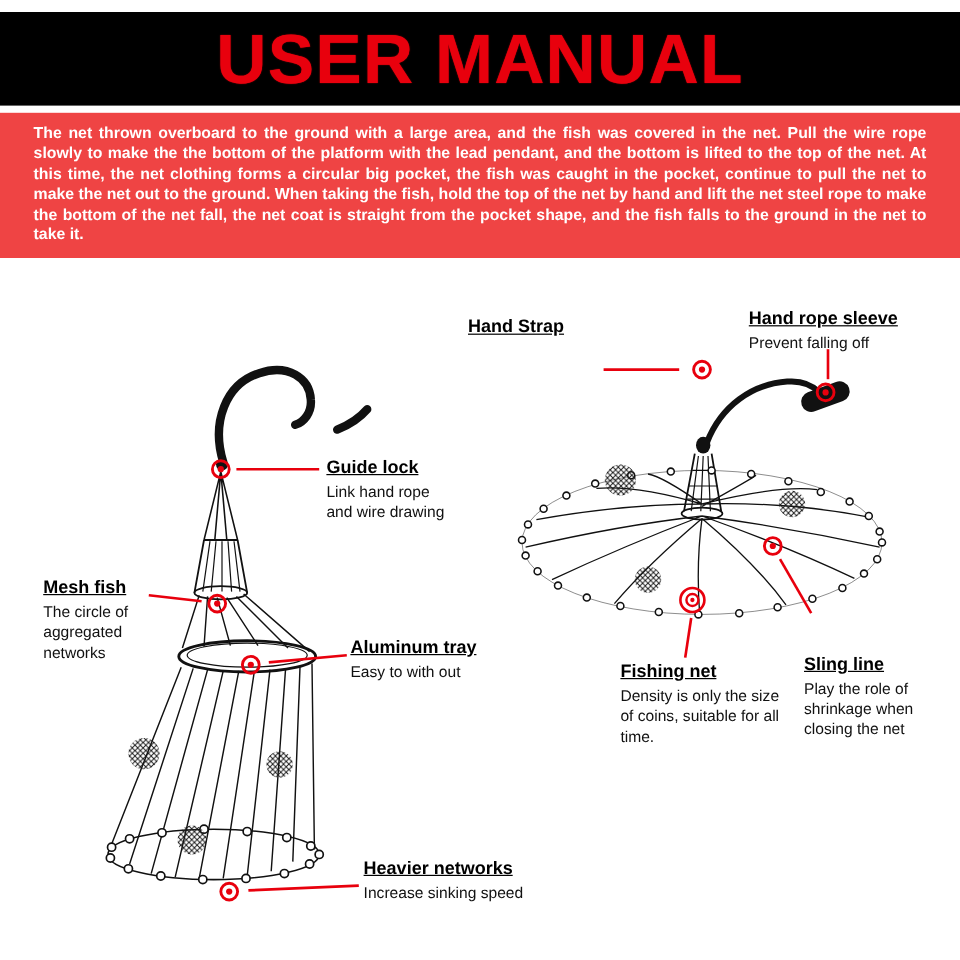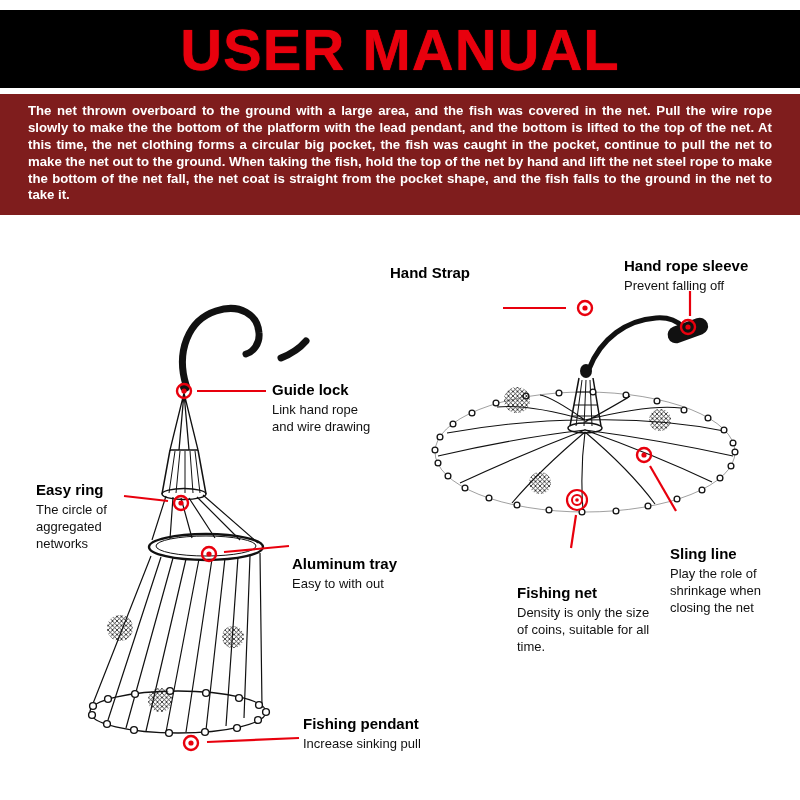--- a/index.html
+++ b/index.html
@@ -4,28 +4,28 @@
 <style>
   html,body{margin:0;padding:0;background:#ffffff;}
   #page{position:relative;width:800px;height:800px;background:#ffffff;overflow:hidden;
         font-family:"Liberation Sans", sans-serif;color:#0a0a0a;}
   
   #header{position:absolute;top:10px;left:0;width:800px;height:78px;background:#000;
           display:flex;align-items:center;justify-content:center;}
   #header .title{font-size:58px;font-weight:bold;letter-spacing:1px;color:#e8000d;
                  text-shadow:0 0 1px #e8000d;}
   
-  #intro{position:absolute;top:94px;left:0;width:800px;box-sizing:border-box;background:#7f1d1d;
+  #intro{position:absolute;top:94px;left:0;width:800px;box-sizing:border-box;background:#ef4444;
          color:#fff;padding:9px 28px 11px 28px;font-size:13.2px;font-weight:bold;
          line-height:1.28;text-align:justify;}
   
   #diagram{position:absolute;top:0;left:0;width:800px;height:800px;pointer-events:none;}
   
   .label{position:absolute;}
-  .label .ttl{font-size:15px;font-weight:bold;color:#000;}
+  .label .ttl{font-size:15px;font-weight:bold;color:#000;text-decoration:underline;}
   .label .dsc{font-size:13px;color:#111;line-height:1.3;margin-top:4px;}
 </style>
 </head>
 <body>
 
 <div id="page">
 
   <div id="header">
     <div class="title">USER MANUAL</div>
   </div>
@@ -192,37 +192,37 @@
     <div class="ttl">Hand rope sleeve</div>
     <div class="dsc">Prevent falling off</div>
   </div>
 
   <div class="label" style="left:272px;top:381px;width:105px;">
     <div class="ttl">Guide lock</div>
     <div class="dsc">Link hand rope and wire drawing</div>
   </div>
 
   <div class="label" style="left:36px;top:481px;width:100px;">
-    <div class="ttl">Easy ring</div>
+    <div class="ttl">Mesh fish</div>
     <div class="dsc">The circle of aggregated networks</div>
   </div>
 
-  <div class="label" style="left:292px;top:531px;width:150px;margin-top:24px;">
+  <div class="label" style="left:292px;top:531px;width:150px;">
     <div class="ttl">Aluminum tray</div>
     <div class="dsc">Easy to with out</div>
   </div>
 
   <div class="label" style="left:670px;top:513px;width:112px;margin-top:32px;">
     <div class="ttl">Sling line</div>
     <div class="dsc">Play the role of shrinkage when closing the net</div>
   </div>
 
-  <div class="label" style="left:517px;top:551px;width:135px;margin-top:33px;">
+  <div class="label" style="left:517px;top:551px;width:135px;">
     <div class="ttl">Fishing net</div>
     <div class="dsc">Density is only the size of coins, suitable for all time.</div>
   </div>
 
   <div class="label" style="left:303px;top:715px;width:190px;">
-    <div class="ttl">Fishing pendant</div>
-    <div class="dsc">Increase sinking pull</div>
+    <div class="ttl">Heavier networks</div>
+    <div class="dsc">Increase sinking speed</div>
   </div>
 
 </div>
 
 </body></html>

